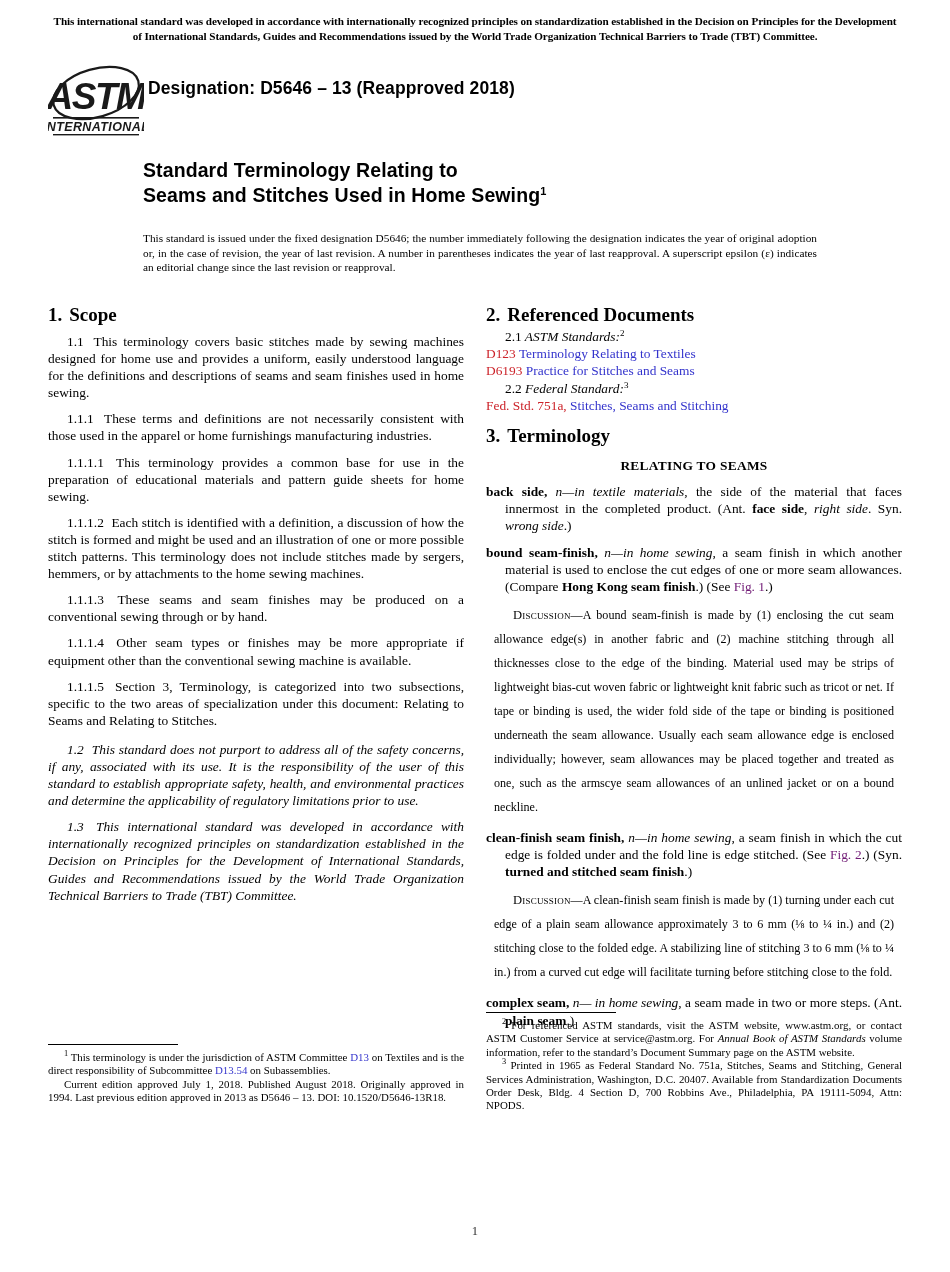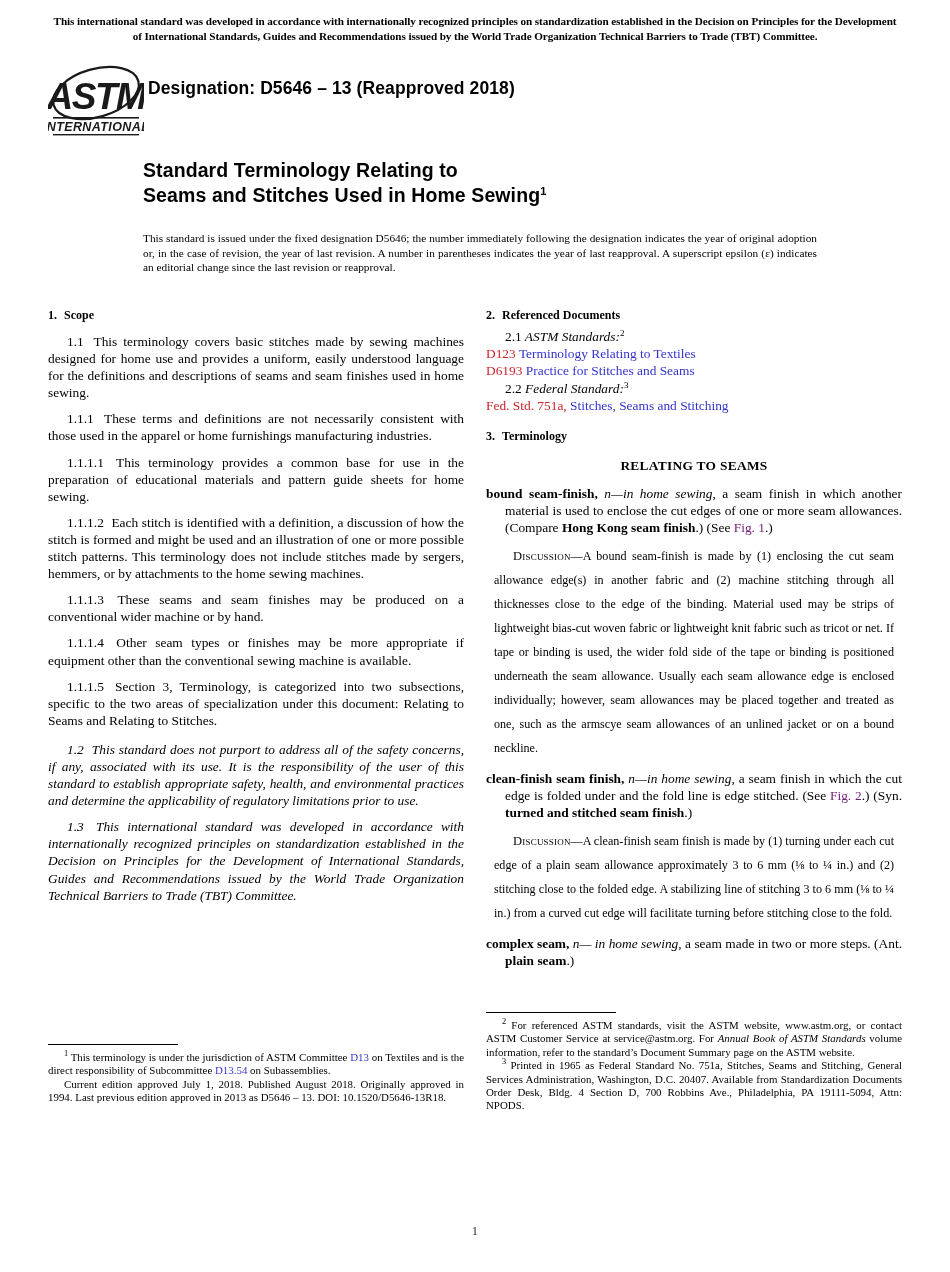--- a/index.html
+++ b/index.html
@@ -97,21 +97,21 @@
     position: absolute;
     top: 306px;
     width: 416px;
     font-size: 13.4px;
     line-height: 17.1px;
   }
   .col-left { left: 48px; }
   .col-right { left: 486px; }
 
   h2.sec-head {
-    font-size: 12px;
+    font-size: 19px;
     font-weight: bold;
     margin: 0 0 4px 0;
     line-height: 18px;
   }
   h2.sec-head .num { margin-right: 7px; }
 
   p.para {
     margin: 0 0 0 0;
     text-indent: 19px;
     text-align: justify;
@@ -267,21 +267,21 @@
       <span>This terminology provides a common base for use in the preparation of educational materials and pattern guide sheets for home sewing.</span>
     </p>
 
     <p class="para gap">
       <span class="pnum">1.1.1.2</span>
       <span>Each stitch is identified with a definition, a discussion of how the stitch is formed and might be used and an illustration of one or more possible stitch patterns. This terminology does not include stitches made by sergers, hemmers, or by attachments to the home sewing machines.</span>
     </p>
 
     <p class="para gap">
       <span class="pnum">1.1.1.3</span>
-      <span>These seams and seam finishes may be produced on a conventional wider machine or by hand.</span>
+      <span>These seams and seam finishes may be produced on a conventional sewing through or by hand.</span>
     </p>
 
     <p class="para gap">
       <span class="pnum">1.1.1.4</span>
       <span>Other seam types or finishes may be more appropriate if equipment other than the conventional sewing machine is available.</span>
     </p>
 
     <p class="para gap">
       <span class="pnum">1.1.1.5</span>
       <span>Section 3, Terminology, is categorized into two subsections, specific to the two areas of specialization under this document: Relating to Seams and Relating to Stitches.</span>
@@ -329,20 +329,24 @@
       <span class="ref-id">Fed. Std. 751a,</span>
       <span class="ref-title">Stitches, Seams and Stitching</span>
     </p>
 
     <h2 class="sec-head" style="margin-top:13px">
       <span class="num">3.</span><span>Terminology</span>
     </h2>
 
     <div class="centered-head">RELATING TO SEAMS</div>
 
+    <p class="term">
+      <b>back side,</b>
+      <i>n—</i><i>in textile materials</i><span>, the side of the material that faces innermost in the completed product. (Ant. </span><b>face side</b><span>, </span><i>right side</i><span>. Syn. </span><i>wrong side</i><span>.)</span>
+    </p>
 
     <p class="term term-gap">
       <b>bound seam-finish,</b>
       <i>n—</i><i>in home sewing</i><span>, a seam finish in which another material is used to enclose the cut edges of one or more seam allowances. (Compare </span><b>Hong Kong seam finish</b><span>.) (See </span><span class="figref">Fig. 1</span><span>.)</span>
     </p>
     <p class="discussion">
       <span class="smallcaps">Discussion</span><span>—A bound seam-finish is made by (1) enclosing the cut seam allowance edge(s) in another fabric and (2) machine stitching through all thicknesses close to the edge of the binding. Material used may be strips of lightweight bias-cut woven fabric or lightweight knit fabric such as tricot or net. If tape or binding is used, the wider fold side of the tape or binding is positioned underneath the seam allowance. Usually each seam allowance edge is enclosed individually; however, seam allowances may be placed together and treated as one, such as the armscye seam allowances of an unlined jacket or on a bound neckline.</span>
     </p>
 
     <p class="term term-gap">

